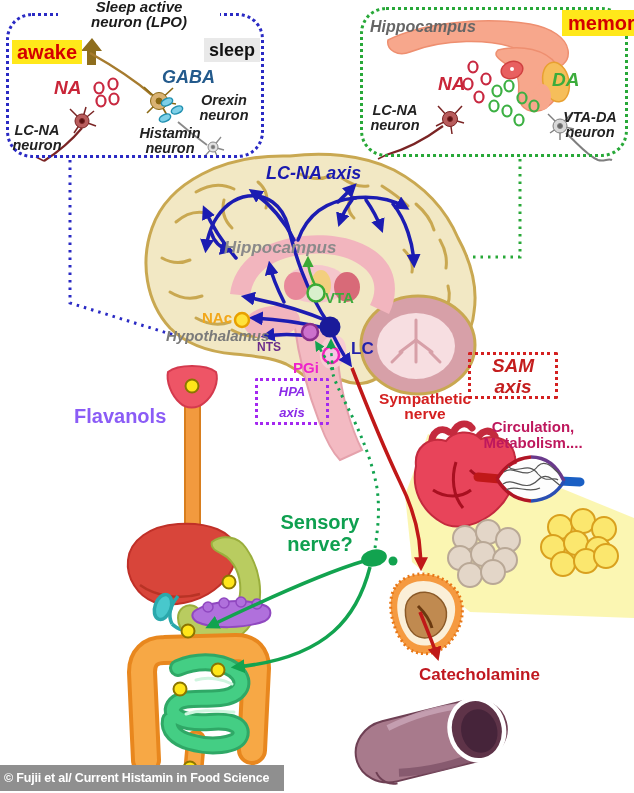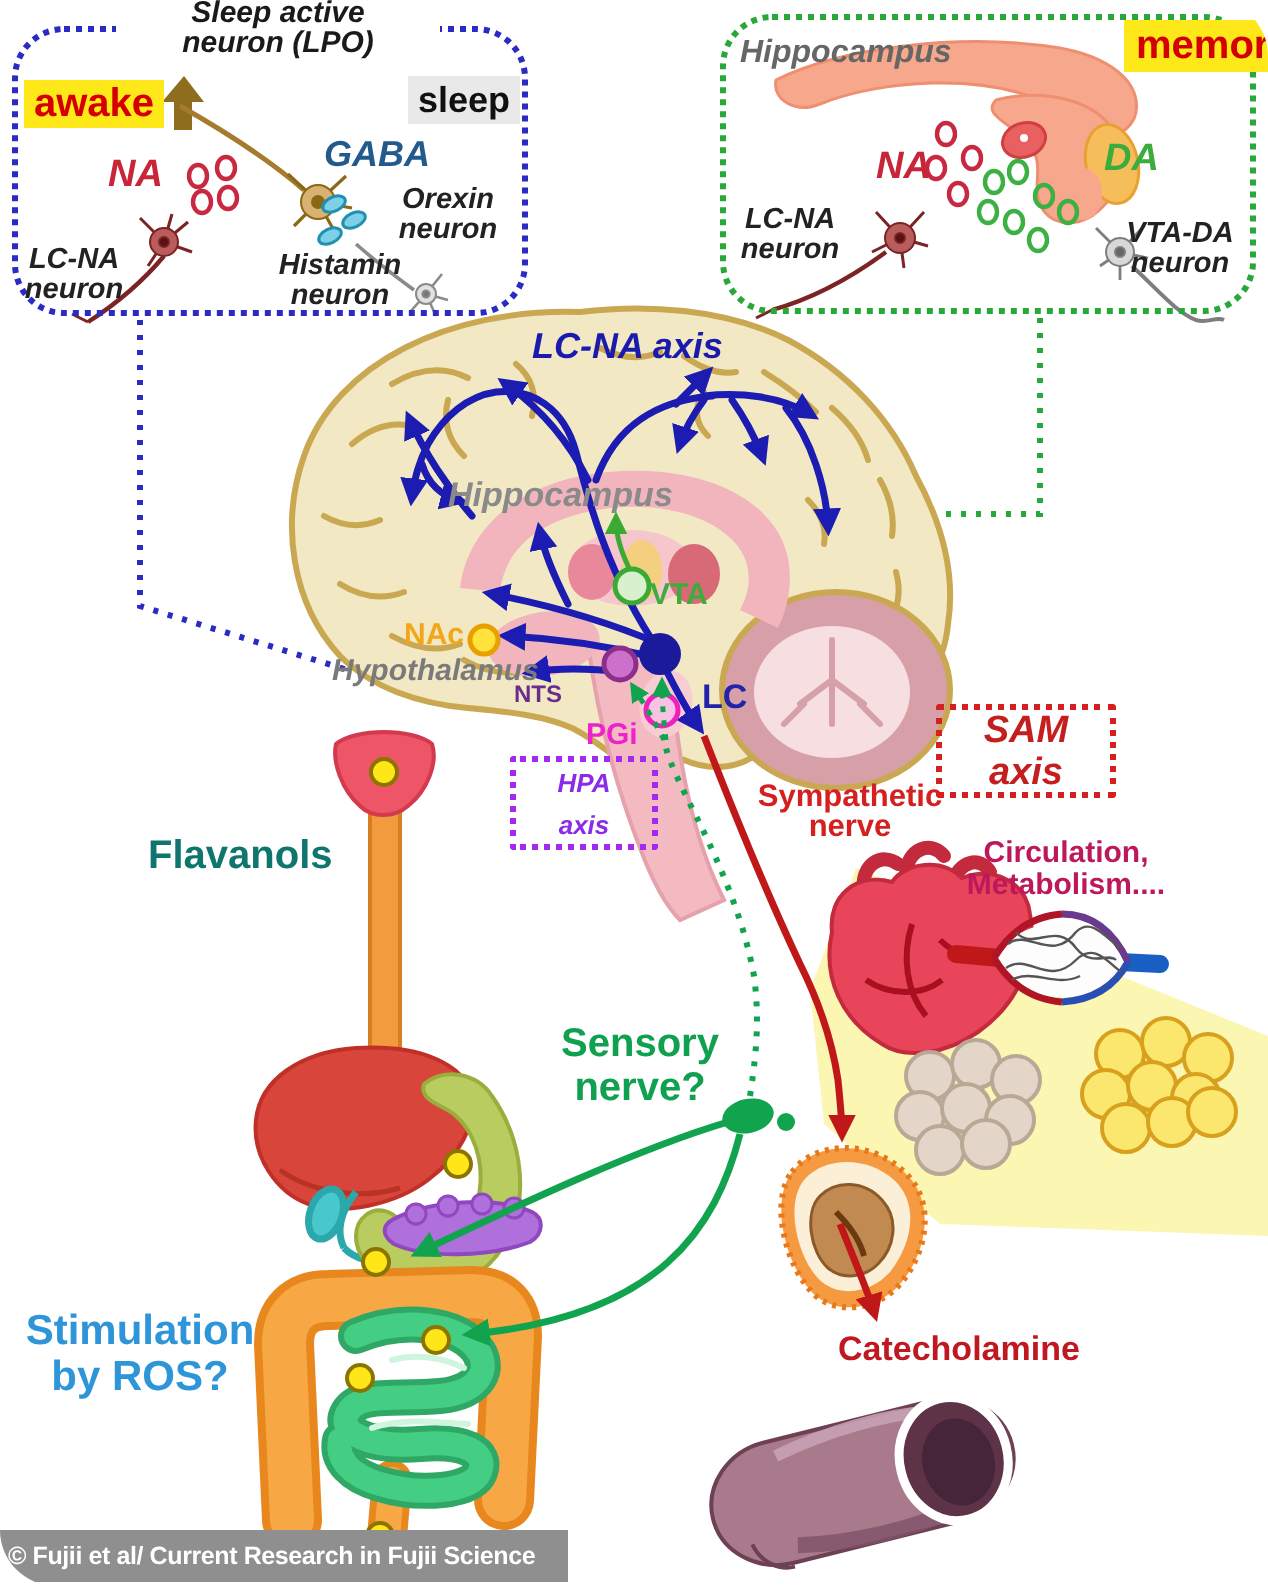--- a/index.html
+++ b/index.html
@@ -1,17 +1,17 @@
 <!DOCTYPE html>
 <html><head>
 <meta charset="utf-8">
 <style>
   html,body{margin:0;padding:0;background:#fff;}
   #fig{position:relative;width:634px;height:793px;background:#fff;overflow:hidden;
-       font-family:"Liberation Sans","DejaVu Sans",sans-serif;border-radius:28px;}
+       font-family:"Liberation Sans","DejaVu Sans",sans-serif;}
   #art{position:absolute;left:0;top:0;z-index:1;}
   .lbl{position:absolute;z-index:5;white-space:pre-line;}
   .b{font-weight:bold;} .i{font-style:italic;} .c{text-align:center;}
   .box{position:absolute;z-index:4;box-sizing:border-box;border-radius:26px;pointer-events:none;}
   .badge{position:absolute;z-index:5;}
 </style>
 </head>
 <body>
 
 <div id="fig">
@@ -379,24 +379,22 @@
 <div class="box" style="left:255px;top:378px;width:74px;height:47px;border:3px dotted #A428F0;border-radius:2px;"></div>
 <div class="lbl b i c" style="left:255px;top:381px;width:74px;font-size:13px;line-height:21px;color:#8B2BE8;">HPA
 axis</div>
 <div class="box" style="left:468px;top:352px;width:90px;height:47px;border:3px dotted #D42020;border-radius:2px;"></div>
 <div class="lbl b i c" style="left:468px;top:355px;width:90px;font-size:19px;line-height:21px;color:#C41E1E;">SAM
 axis</div>
 <div class="lbl b c" style="left:376px;top:391px;width:98px;font-size:15.5px;line-height:15px;color:#D42020;">Sympathetic
 nerve</div>
 <div class="lbl b c" style="left:476px;top:419px;width:114px;font-size:15px;line-height:16px;color:#be185d;">Circulation,
 Metabolism....</div>
-<div class="lbl b" style="left:74px;top:405px;font-size:20px;color:#0f766e;margin-top:12px;">Flavanols</div>
+<div class="lbl b" style="left:74px;top:405px;font-size:20px;color:#8b5cf6;">Flavanols</div>
 <div class="lbl b c" style="left:276px;top:511px;width:88px;font-size:20px;line-height:22px;color:#0FA050;">Sensory
 nerve?</div>
-<div class="lbl b c" style="left:6px;top:654px;width:128px;font-size:21px;line-height:23px;color:#2E96D8;">Stimulation
-by ROS?</div>
 <div class="lbl b" style="left:419px;top:665px;font-size:17px;color:#C01820;">Catecholamine</div>
 
 <div class="badge" style="left:0;top:765px;width:284px;height:26px;background:#8F8F8F;z-index:6;">
-  <div class="lbl b" style="left:4px;top:0;font-size:12.5px;line-height:26px;color:#fff;letter-spacing:-0.2px;white-space:nowrap;">© Fujii et al/ Current Research in Fujii Science</div>
+  <div class="lbl b" style="left:4px;top:0;font-size:12.5px;line-height:26px;color:#fff;letter-spacing:-0.2px;white-space:nowrap;">© Fujii et al/ Current Histamin in Food Science</div>
 </div>
 
 </div>
 
 </body></html>

